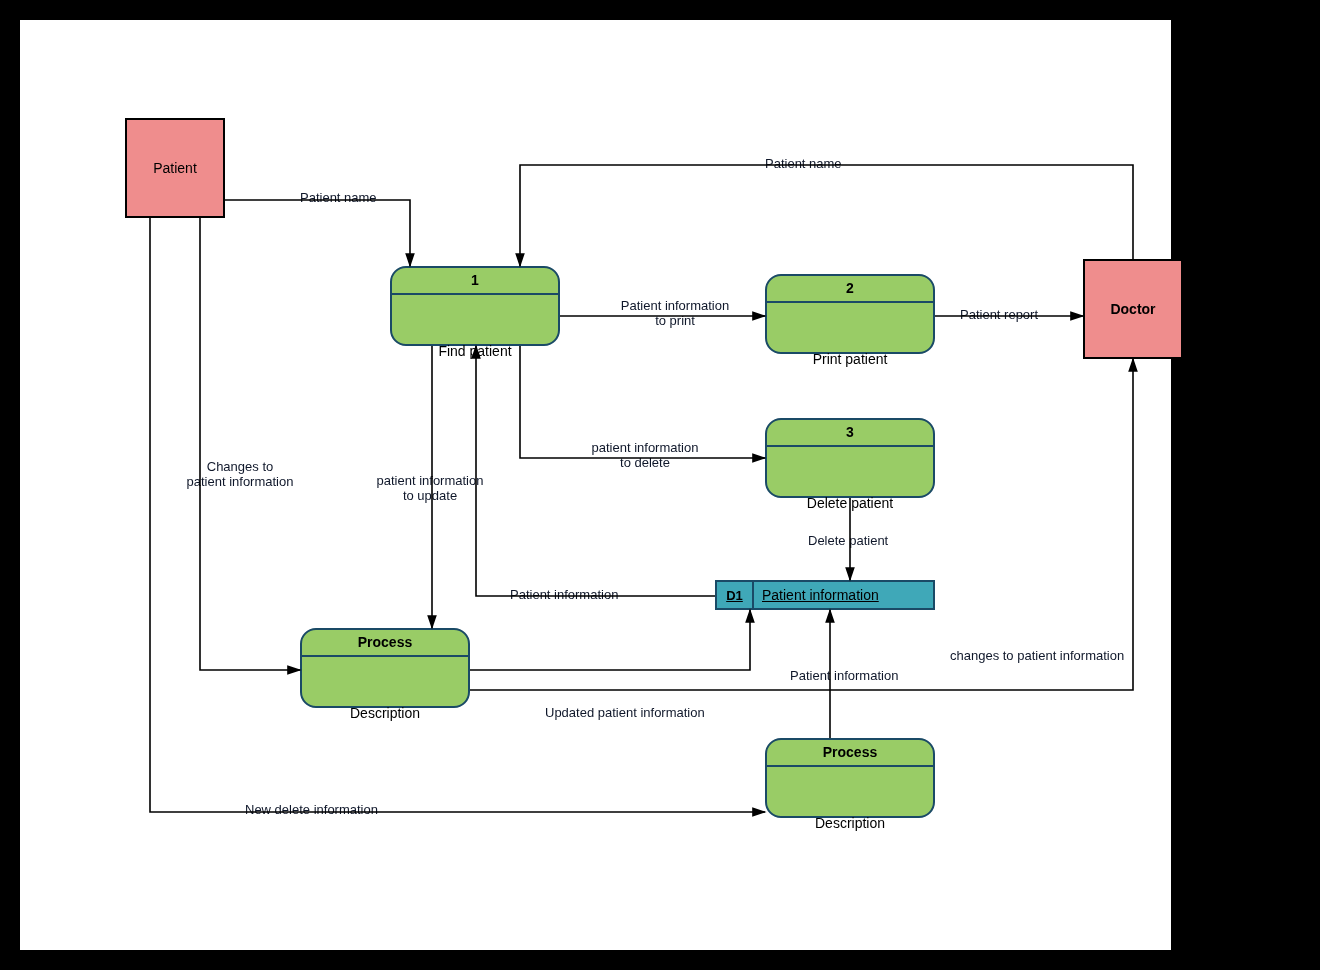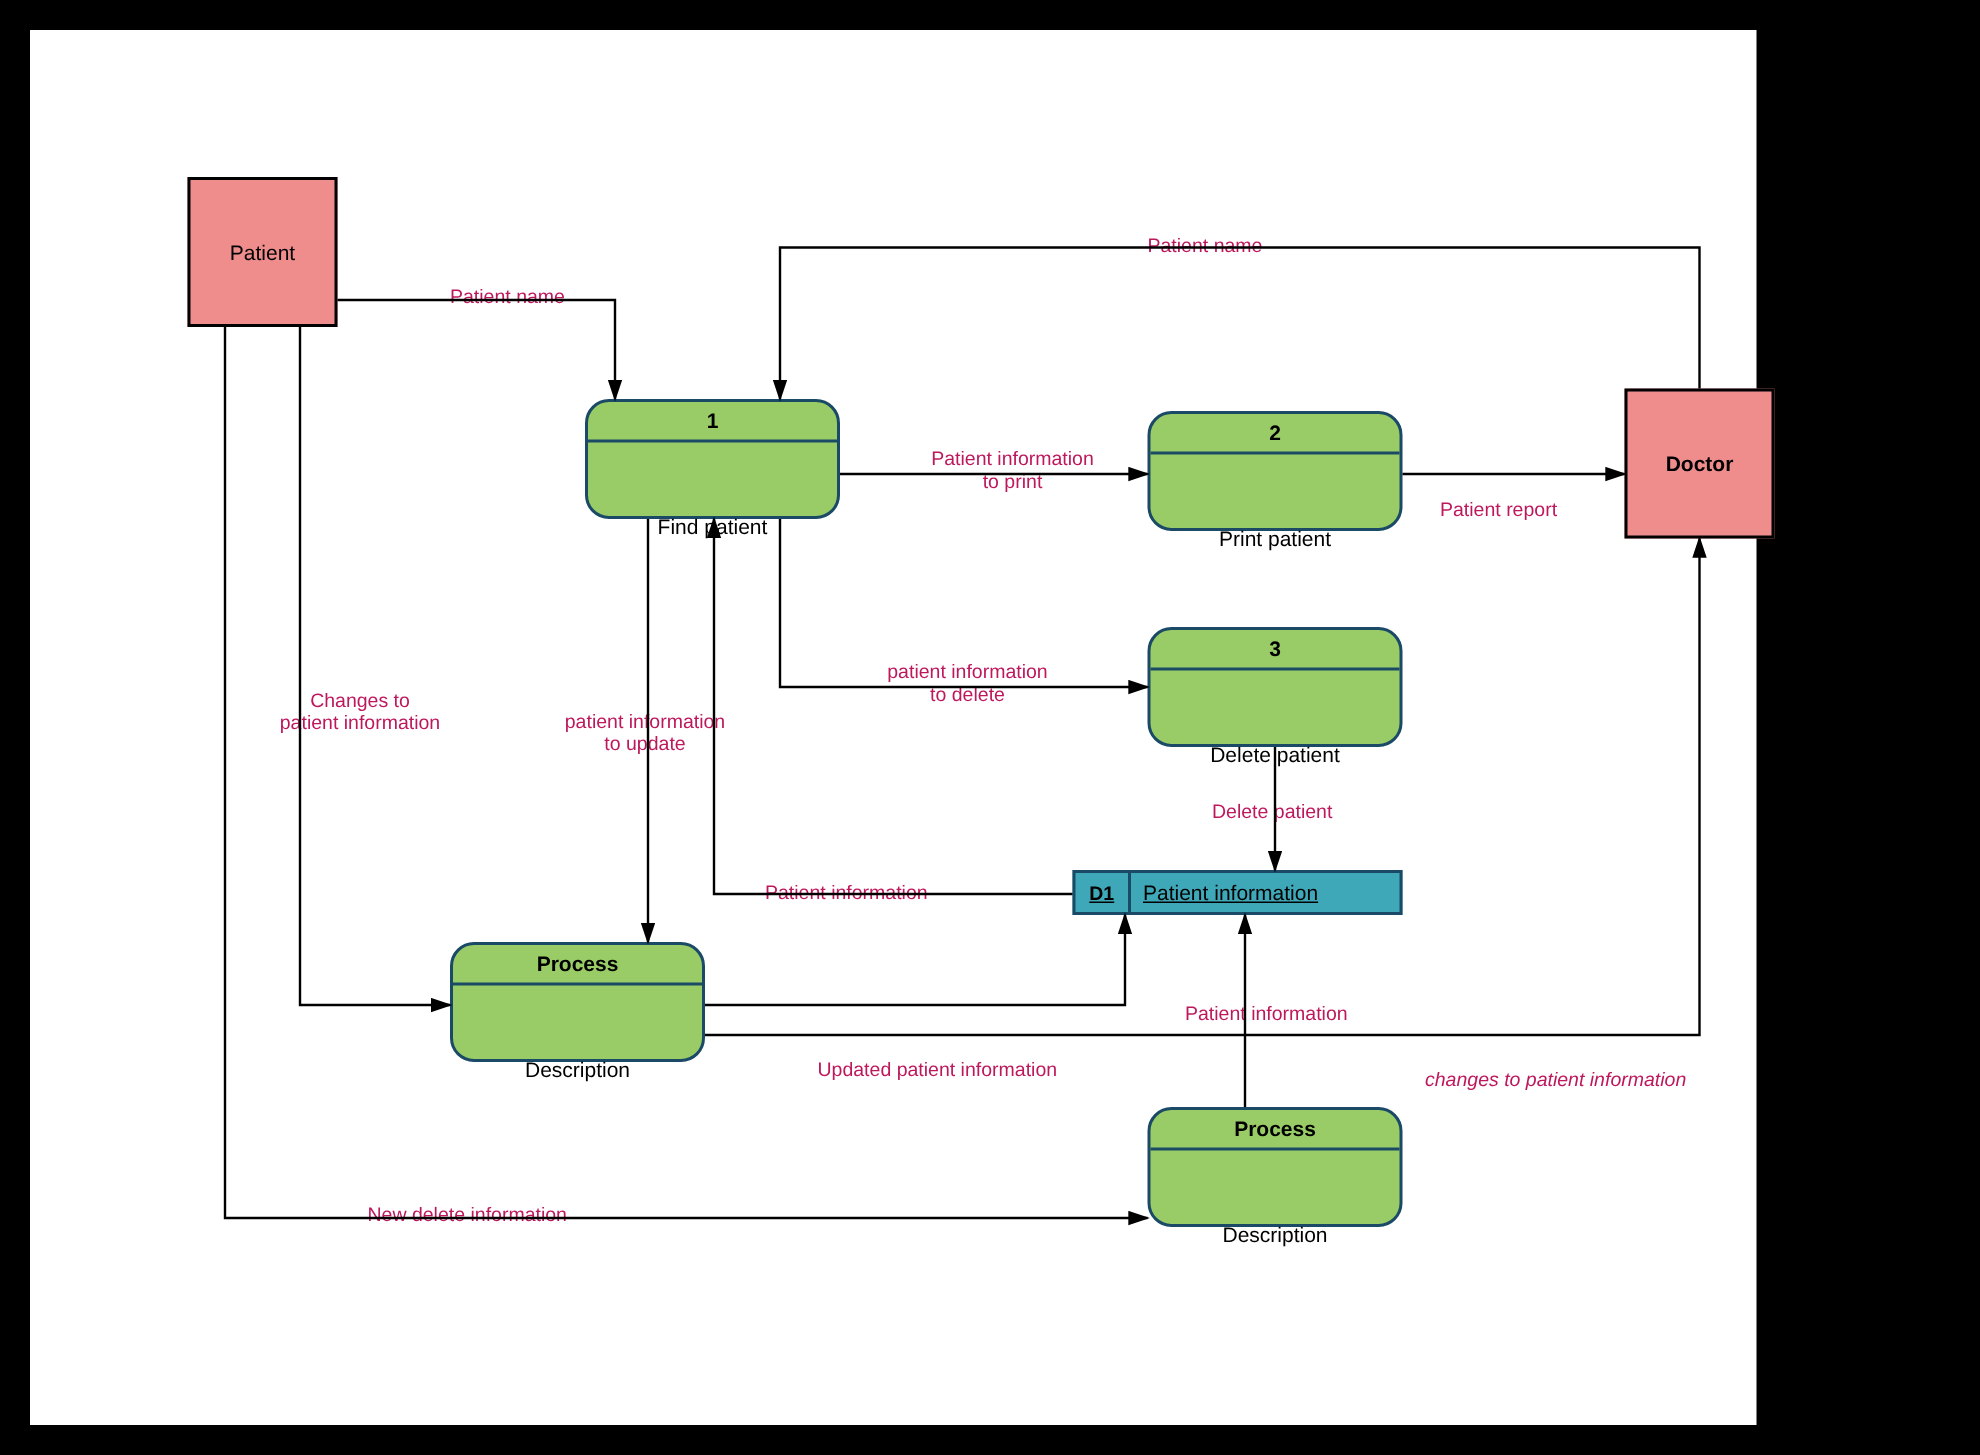--- a/index.html
+++ b/index.html
@@ -5,21 +5,21 @@
   html,body{margin:0;padding:0;background:#000;font-family:"Segoe UI",Arial,sans-serif;}
   .frame{position:absolute;left:20px;top:20px;width:1151px;height:930px;background:#fff;}
   .node{position:absolute;box-sizing:border-box;}
   .entity{background:#ef8d8d;border:2px solid #000;display:flex;align-items:center;justify-content:center;font-size:14px;}
   .process{background:#99cc66;border:2px solid #1a4a66;border-radius:16px;}
   .process .hdr{border-bottom:2px solid #1a4a66;text-align:center;font-weight:bold;font-size:14px;padding:4px 0 5px;}
   .process .body{text-align:center;font-size:14px;padding:8px 0;margin-top:40px;}
   .datastore{background:#3fa8b8;border:2px solid #1a4a66;display:flex;}
   .datastore .id{width:35px;border-right:2px solid #1a4a66;display:flex;align-items:center;justify-content:center;font-size:13px;font-weight:bold;}
   .datastore .lbl{flex:1;display:flex;align-items:center;padding-left:8px;font-size:14px;}
-  .edge-label{position:absolute;font-size:13px;color:#be185d;background:transparent;text-align:center;white-space:nowrap;}
+  .edge-label{position:absolute;font-size:13px;color:#0f172a;background:transparent;text-align:center;white-space:nowrap;}
   svg{position:absolute;left:0;top:0;pointer-events:none;}
 </style>
 </head>
 <body>
 
 <div class="frame">
 
   <div class="node entity" style="left:105px;top:98px;width:100px;height:100px;">
     <span>Patient</span>
   </div>
@@ -49,28 +49,28 @@
   </div>
 
   <div class="node datastore" style="left:695px;top:560px;width:220px;height:30px;text-decoration:underline;">
     <div class="id">D1</div>
     <div class="lbl">Patient information</div>
   </div>
 
   <div class="edge-label" style="left:280px;top:170px;">Patient name</div>
   <div class="edge-label" style="left:745px;top:136px;">Patient name</div>
   <div class="edge-label" style="left:570px;top:278px;width:170px;">Patient information<br>to print</div>
-  <div class="edge-label" style="left:940px;top:287px;margin-top:25px;">Patient report</div>
+  <div class="edge-label" style="left:940px;top:287px;">Patient report</div>
   <div class="edge-label" style="left:540px;top:420px;width:170px;">patient information<br>to delete</div>
   <div class="edge-label" style="left:788px;top:513px;">Delete patient</div>
   <div class="edge-label" style="left:490px;top:567px;">Patient information</div>
   <div class="edge-label" style="left:325px;top:453px;width:170px;">patient information<br>to update</div>
   <div class="edge-label" style="left:525px;top:640px;margin-top:45px;">Updated patient information</div>
   <div class="edge-label" style="left:150px;top:439px;width:140px;">Changes to<br>patient information</div>
-  <div class="edge-label" style="left:930px;top:692px;font-style:italic;">changes to patient information</div>
+  <div class="edge-label" style="left:930px;top:628px;">changes to patient information</div>
   <div class="edge-label" style="left:770px;top:648px;">Patient information</div>
   <div class="edge-label" style="left:225px;top:782px;">New delete information</div>
 
   <svg width="1280" height="930">
     <defs>
       <marker id="arrow" markerWidth="10" markerHeight="10" refX="8" refY="3" orient="auto">
         <path d="M0,0 L0,6 L9,3 z" fill="#000"></path>
       </marker>
     </defs>
     <g stroke="#000" stroke-width="1.6" fill="none">

